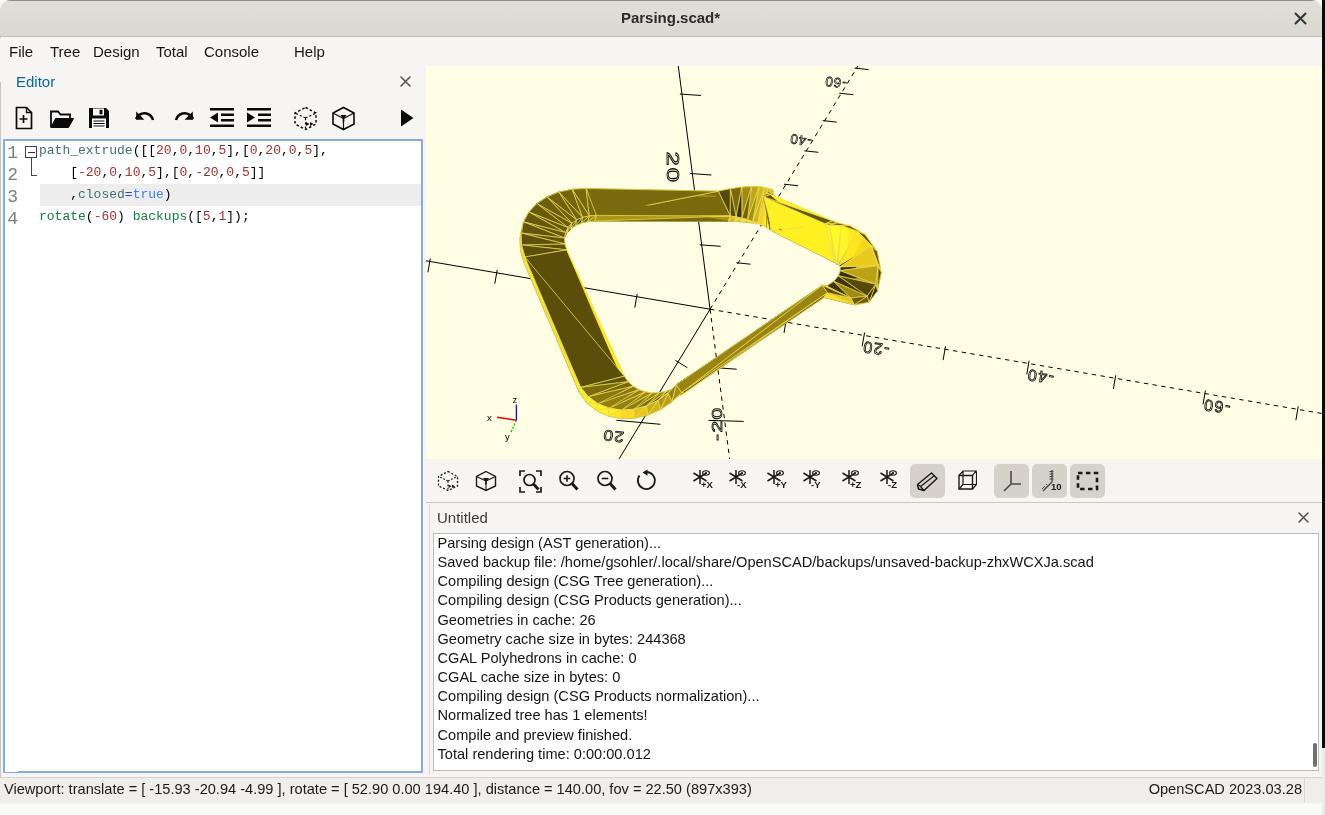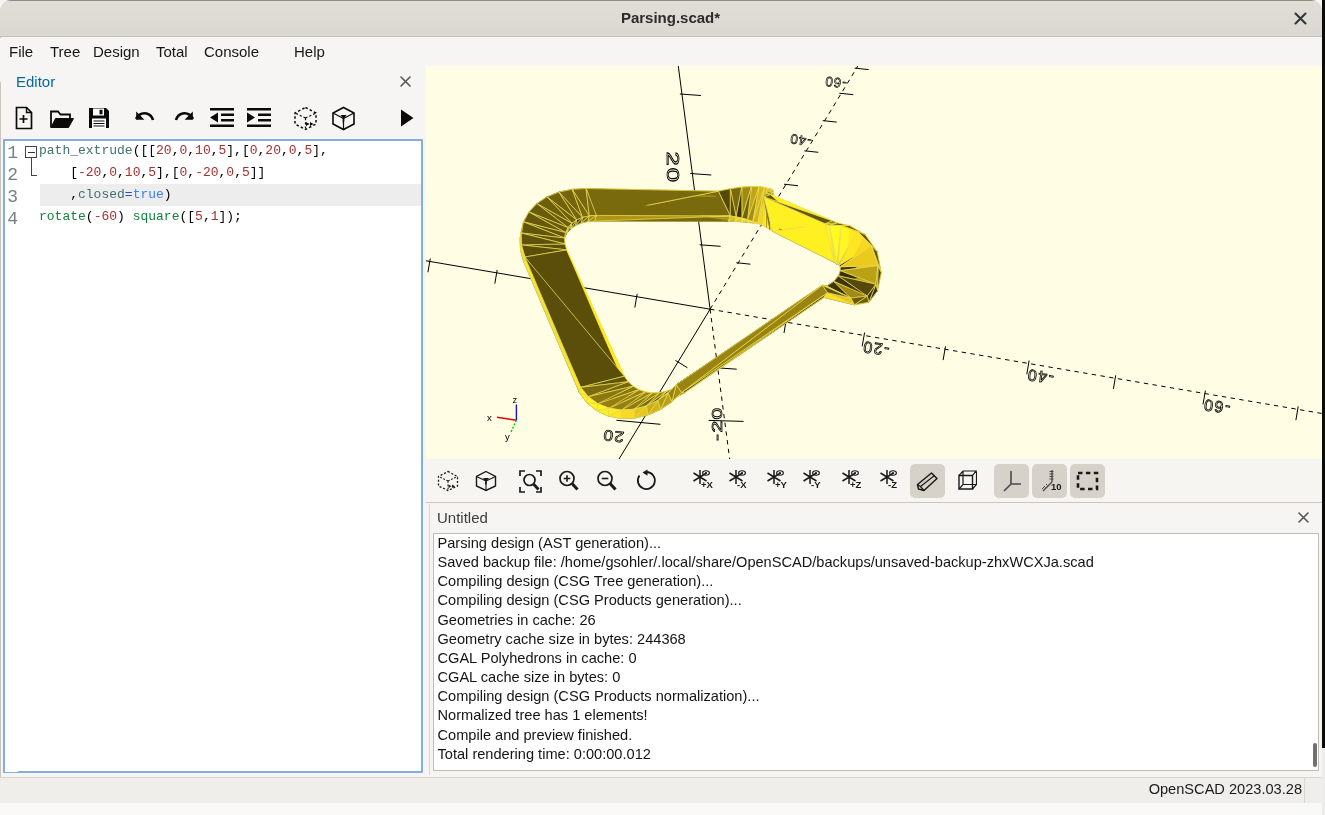--- a/index.html
+++ b/index.html
@@ -109,21 +109,21 @@
     </div>
   <div id="codewrap">
     <div id="gutter">1
 2
 3
 4</div>
     <div id="caretline"></div>
     <div id="code"><span class="fn">path_extrude</span>([[<span class="num">20</span>,<span class="num">0</span>,<span class="num">10</span>,<span class="num">5</span>],[<span class="num">0</span>,<span class="num">20</span>,<span class="num">0</span>,<span class="num">5</span>],
     [<span class="num">-20</span>,<span class="num">0</span>,<span class="num">10</span>,<span class="num">5</span>],[<span class="num">0</span>,<span class="num">-20</span>,<span class="num">0</span>,<span class="num">5</span>]]
     ,<span class="fn">closed</span><span class="op">=</span><span class="tru">true</span>)
-<span class="kw">rotate</span>(<span class="num">-60</span>) <span class="kw">square</span>([<span class="num">5</span>,<span class="num">1</span>]);</div>
+<span class="kw">rotate</span>(<span class="num">-60</span>) <span class="kw">backups</span>([<span class="num">5</span>,<span class="num">1</span>]);</div>
   </div>
   <div id="foldbox"></div>
   <div id="foldline"></div>
   <div id="foldfoot"></div>
   <svg id="viewport" viewBox="0 0 1325 815" width="1325" height="815" style="position:absolute;left:0;top:0">
       <rect x="426" y="66" width="897" height="393" fill="#fffee5"></rect>
 <clipPath id="vp">
         <rect x="426" y="66" width="897" height="393"></rect>
       </clipPath>
 <g clip-path="url(#vp)">
@@ -604,19 +604,20 @@
 Geometries in cache: 26
 Geometry cache size in bytes: 244368
 CGAL Polyhedrons in cache: 0
 CGAL cache size in bytes: 0
 Compiling design (CSG Products normalization)...
 Normalized tree has 1 elements!
 Compile and preview finished.
 Total rendering time: 0:00:00.012</div>
   <div id="cscroll"></div>
   <div id="statusbar">
+    <div id="stL">Viewport: translate = [ -15.93 -20.94 -4.99 ], rotate = [ 52.90 0.00 194.40 ], distance = 140.00, fov = 22.50 (897x393)</div>
     <div id="stR">OpenSCAD 2023.03.28</div>
   </div>
   <div id="stSep"></div>
 </div>
 <div id="deskR"></div>
 <div id="deskR2"></div>
 <div id="deskB"></div>
 
 </body></html>

